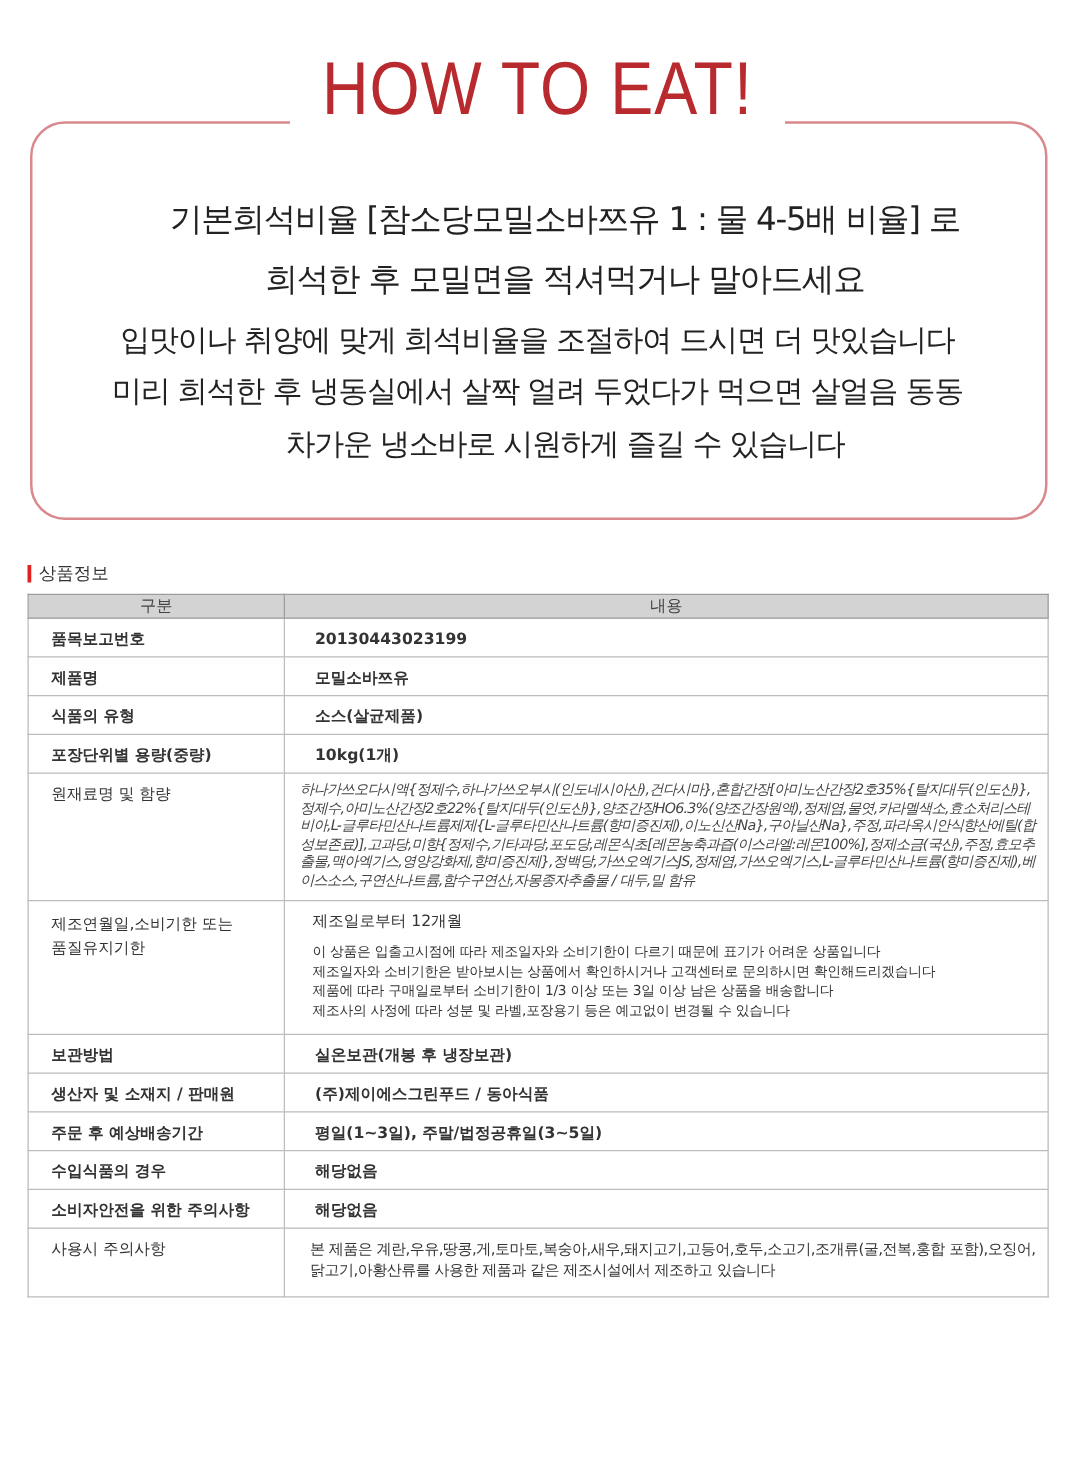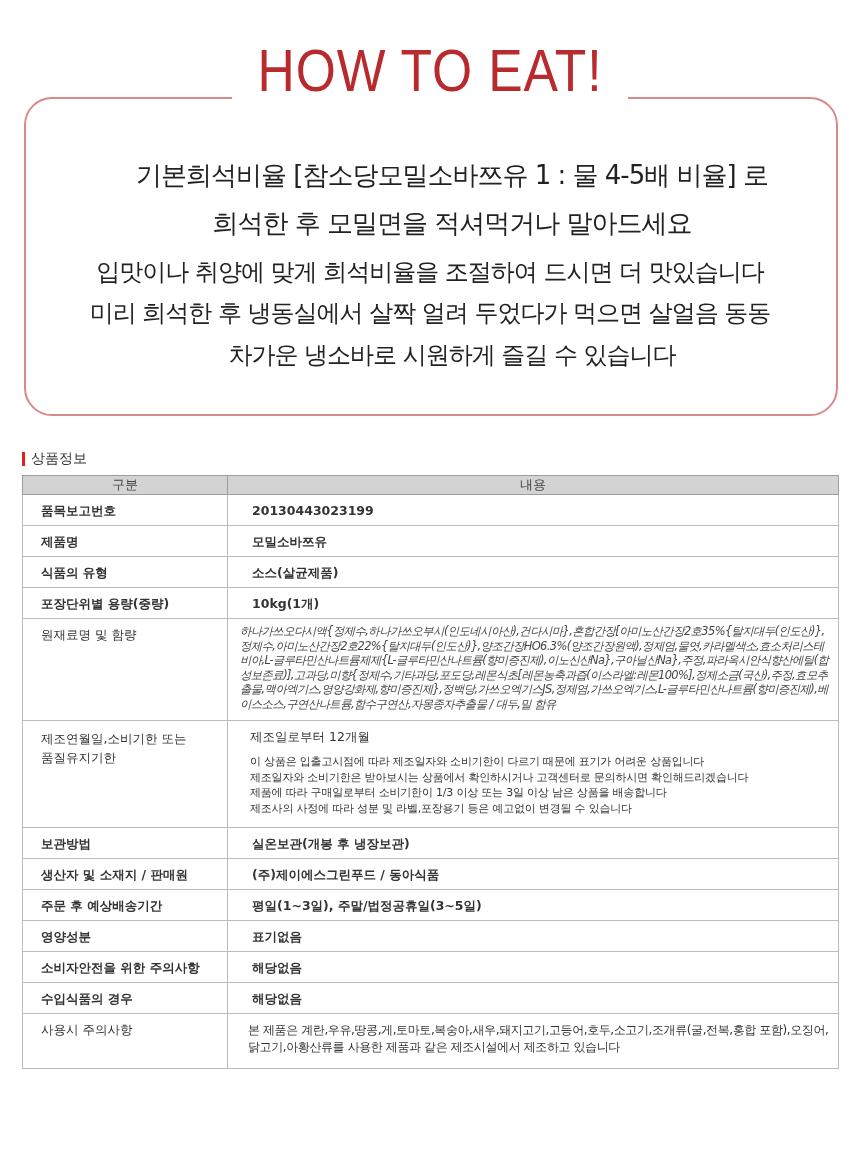--- a/index.html
+++ b/index.html
@@ -110,29 +110,25 @@
   </tr>
   <tr class="row-std">
     <td class="label">생산자 및 소재지 / 판매원</td>
     <td class="val">(주)제이에스그린푸드 / 동아식품</td>
   </tr>
   <tr class="row-std">
     <td class="label">주문 후 예상배송기간</td>
     <td class="val">평일(1~3일), 주말/법정공휴일(3~5일)</td>
   </tr>
   <tr class="row-std">
-    <td class="label">영양성분</td>
-    <td class="val">표기없음</td>
+    <td class="label">수입식품의 경우</td>
+    <td class="val">해당없음</td>
   </tr>
   <tr class="row-std">
     <td class="label">소비자안전을 위한 주의사항</td>
-    <td class="val">해당없음</td>
-  </tr>
-  <tr class="row-std">
-    <td class="label">수입식품의 경우</td>
     <td class="val">해당없음</td>
   </tr>
   <tr style="height:55px;">
     <td class="label">사용시 주의사항</td>
     <td class="val caution">본 제품은 계란,우유,땅콩,게,토마토,복숭아,새우,돼지고기,고등어,호두,소고기,조개류(굴,전복,홍합 포함),오징어,닭고기,아황산류를 사용한 제품과 같은 제조시설에서 제조하고 있습니다</td>
   </tr>
 </tbody>
   </table>
 
 </body></html>

